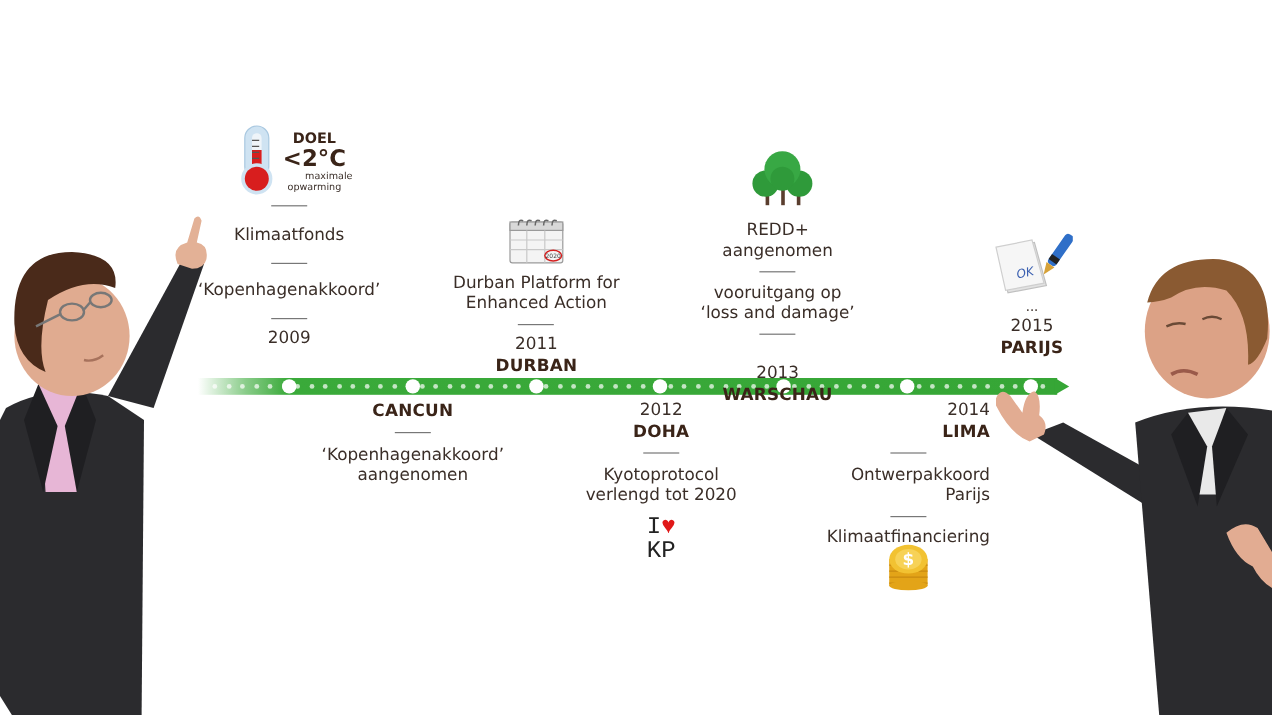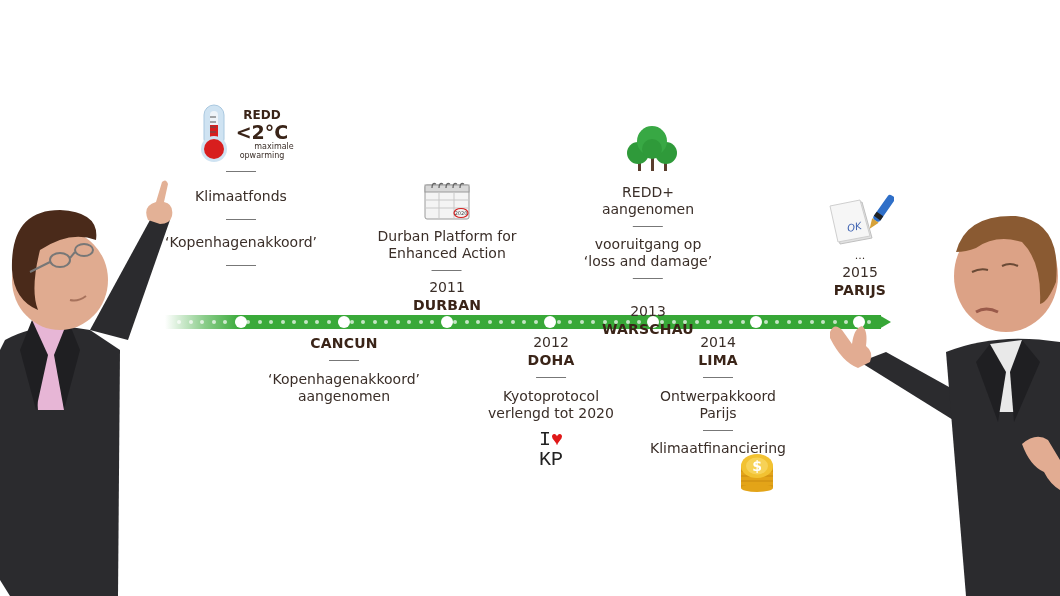--- a/index.html
+++ b/index.html
@@ -105,31 +105,32 @@
     <rect x="13" y="22" width="8" height="26" fill="#d81e1e"></rect>
     <circle cx="17" cy="46" r="13" fill="#cfe3f2"></circle>
     <circle cx="17" cy="46" r="10" fill="#d81e1e"></circle>
     <line x1="13" y1="14" x2="19" y2="14" stroke="#555" stroke-width="1"></line>
     <line x1="13" y1="19" x2="19" y2="19" stroke="#555" stroke-width="1"></line>
     <line x1="13" y1="24" x2="19" y2="24" stroke="#555" stroke-width="1"></line>
     <line x1="13" y1="29" x2="19" y2="29" stroke="#555" stroke-width="1"></line>
   </svg>
 </div>
 <div class="abs center" style="left:262px; top:108px;">
-  <div style="font-size:12px; font-weight:bold; color:#3a2418; line-height:14px;">REDD</div>
+  <div style="font-size:12px; font-weight:bold; color:#3a2418; line-height:14px;">DOEL</div>
   <div style="font-size:19px; font-weight:bold; color:#3a2418; line-height:20px;">&lt;2°C</div>
   <div style="font-size:8px; color:#3a2e28; line-height:9px;margin-left:24px;">maximale</div>
   <div style="font-size:8px; color:#3a2e28; line-height:9px;">opwarming</div>
 </div>
 <div class="abs center" style="left:241px; top:171px;">
   <div class="sep"></div>
   <div class="txt" style="margin-top:16px;">Klimaatfonds</div>
   <div class="sep" style="margin-top:14px;"></div>
   <div class="txt" style="margin-top:14px;">‘Kopenhagenakkoord’</div>
   <div class="sep" style="margin-top:14px;"></div>
+  <div class="year" style="margin-top:8px;">2009</div>
 </div>
 
 <div class="abs center" style="left:344px; top:334px;">
   <div class="city" style="margin-top:1px;">CANCUN</div>
   <div class="sep" style="margin-top:8px;"></div>
   <div class="txt" style="margin-top:10px;">‘Kopenhagenakkoord’</div>
   <div class="txt">aangenomen</div>
 </div>
 
 <div class="abs" style="left:424px; top:180px; width:46px; height:40px;">
@@ -188,21 +189,21 @@
   <div class="txt">REDD+</div>
   <div class="txt">aangenomen</div>
   <div class="sep" style="margin-top:8px;"></div>
   <div class="txt" style="margin-top:9px;">vooruitgang op</div>
   <div class="txt">‘loss and damage’</div>
   <div class="sep" style="margin-top:8px;"></div>
   <div class="year" style="margin-top:24px;">2013</div>
   <div class="city" style="margin-top:1px;">WARSCHAU</div>
 </div>
 
-<div class="abs center" style="left:718px; top:334px;">
+<div class="abs center" style="left:757px; top:334px;text-align:right;">
   <div class="year">2014</div>
   <div class="city" style="margin-top:1px;">LIMA</div>
   <div class="sep" style="margin-top:8px;"></div>
   <div class="txt" style="margin-top:10px;">Ontwerpakkoord</div>
   <div class="txt">Parijs</div>
   <div class="sep" style="margin-top:8px;"></div>
   <div class="txt" style="margin-top:9px;">Klimaatfinanciering</div>
 </div>
 <div class="abs" style="left:739px; top:452px; width:36px; height:40px;">
   <svg width="36" height="40" viewBox="0 0 36 40">

